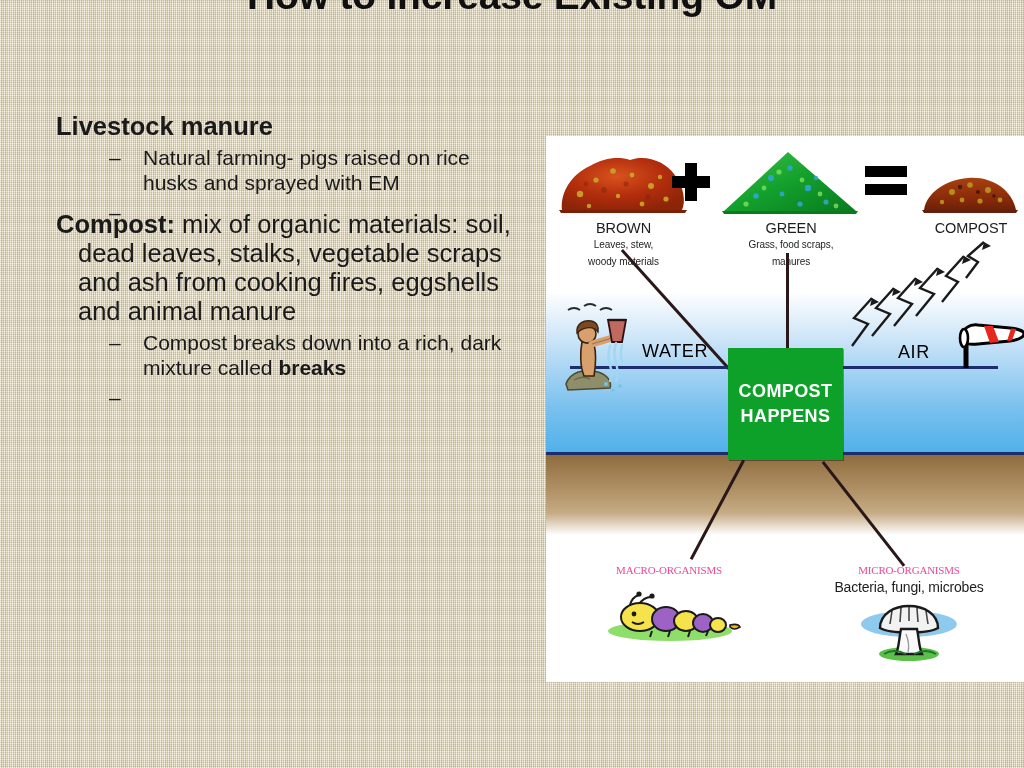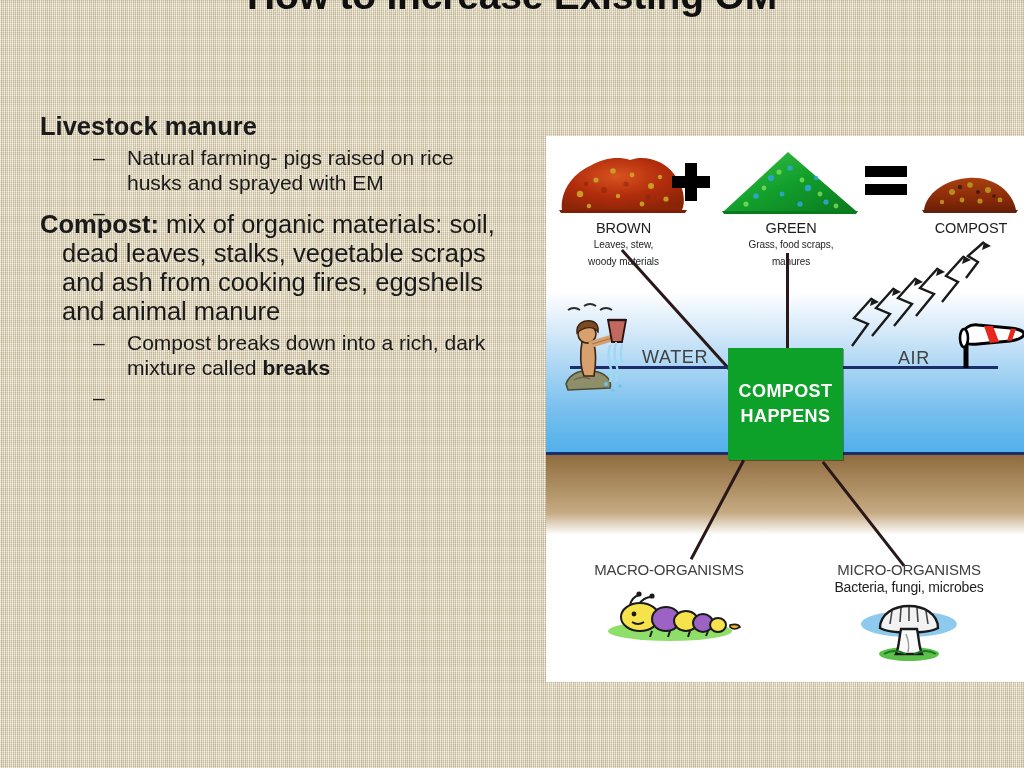--- a/index.html
+++ b/index.html
@@ -51,21 +51,21 @@
     font-weight: bold;
     color: #101010;
     letter-spacing: -0.2px;
     white-space: nowrap;
     font-family: "Liberation Sans", sans-serif;
   }
 
   
   #body-col {
     position: absolute;
-    left: 40px;
+    left: 56px;
     top: 112px;
     width: 470px;
     color: #1a1a1a;
   }
   .lvl1 {
     font-size: 25.5px;
     line-height: 29px;
     font-weight: normal;
     margin: 0 0 1px 0;
     padding-left: 22px;
@@ -182,46 +182,45 @@
     font-weight: bold;
     font-size: 18px;
     letter-spacing: 0.4px;
     line-height: 25px;
     font-family: "Liberation Sans", sans-serif;
   }
 
   .side-label {
     position: absolute;
     font-size: 18px;
-    color: #404040;
+    color: #000000;
     letter-spacing: 0.6px;
     font-family: "Liberation Sans", sans-serif;
-    margin-top: 6px;
   }
   .side-rule {
     position: absolute;
     height: 3px;
     background: #1d2d6b;
   }
 
   
   .conn {
     position: absolute;
     background: #2a1818;
     transform-origin: 0 0;
   }
 
   
   .org-wrap { position: absolute; text-align: center; }
   .org-title {
-    font-size: 15px;
-    color: #404040;
+    font-size: 11px;
+    color: #ec4899;
     line-height: 18px;
     letter-spacing: -0.2px;
-    font-family: Liberation Sans, sans-serif;
+    font-family: Liberation Serif, serif;
   }
   .org-sub {
     font-size: 14px;
     color: #1d1d1d;
     line-height: 17px;
     letter-spacing: -0.2px;
     font-family: "Liberation Sans", sans-serif;
   }
 </style>
 </head>

